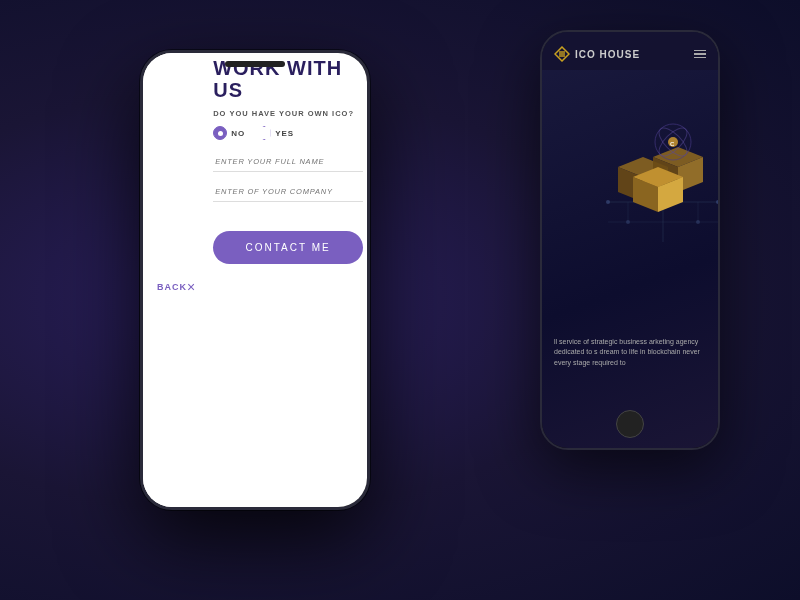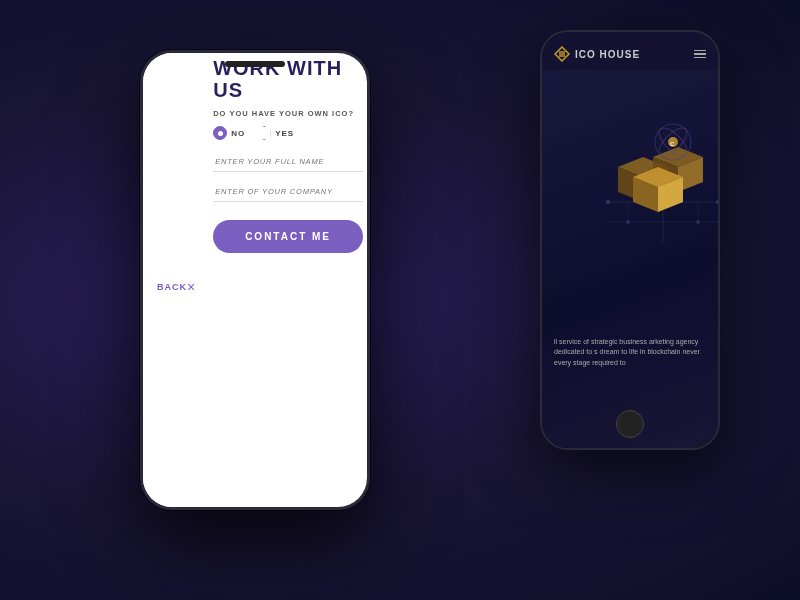--- a/index.html
+++ b/index.html
@@ -322,25 +322,25 @@
     }
 
     .contact-btn {
       width: 100%;
       padding: 11px;
       background: #7a5fc0;
       color: white;
       border: none;
       border-radius: 25px;
       font-size: 10px;
-      font-weight: 700;
+      font-weight: 400;
       letter-spacing: 2px;
       text-transform: uppercase;
       cursor: pointer;
-      margin-top: 8px;
+      margin-top: 19px;
     }
   </style>
 </head>
 <body>
 
 <div class="bg-gradient"></div>
 
 <div class="phone-back">
   <div class="phone-back-screen">
     <div class="phone-back-header">

